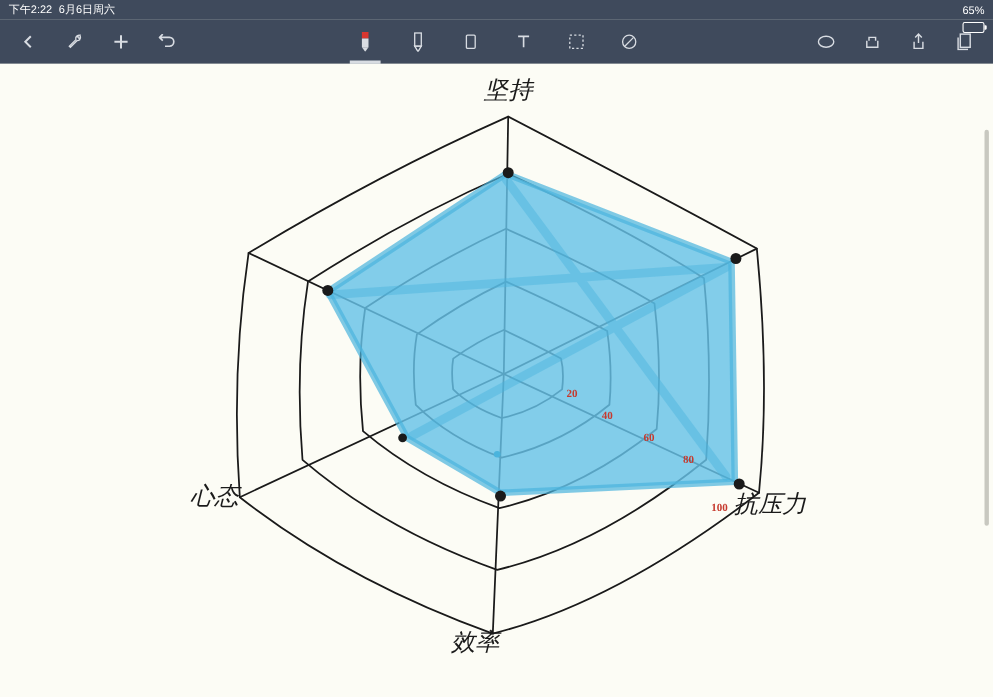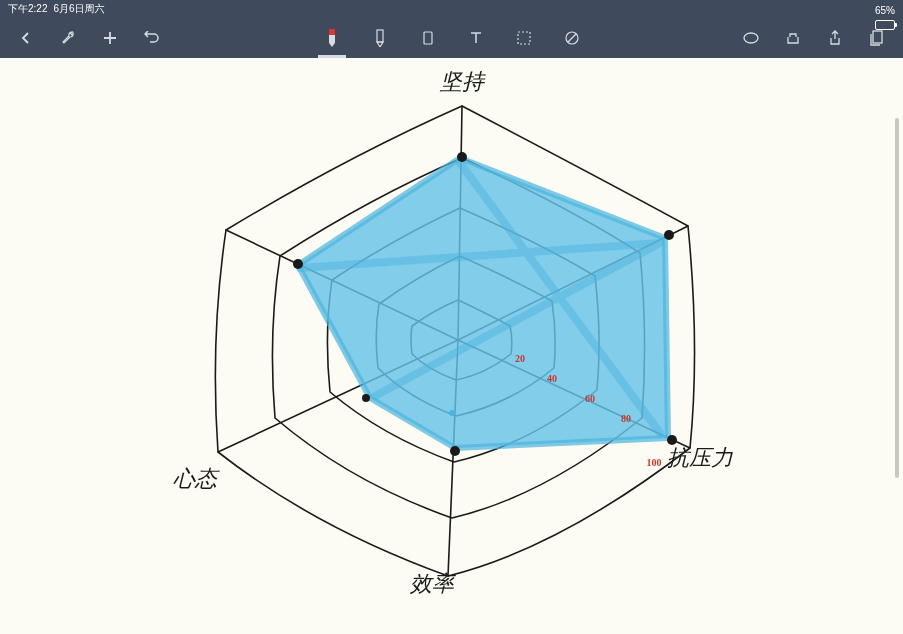--- a/index.html
+++ b/index.html
@@ -227,21 +227,21 @@
       <circle cx="366" cy="340" r="4"></circle>
       <circle cx="298" cy="206" r="5"></circle>
 
       <circle cx="452" cy="355" r="3" fill="#4ab4dd"></circle>
     </g>
   </svg>
 
   <div class="axis-label" style="left:462px; top:24px;">坚持</div>
   <div class="axis-label" style="left:700px; top:400px;">抗压力</div>
   <div class="axis-label" style="left:432px; top:526px;text-align:right;">效率</div>
-  <div class="axis-label" style="left:195px; top:393px;margin-top:28px;">心态</div>
+  <div class="axis-label" style="left:195px; top:393px;">心态</div>
 
   <div class="tick-label" style="left:520px; top:300px;">20</div>
   <div class="tick-label" style="left:552px; top:320px;">40</div>
   <div class="tick-label" style="left:590px; top:340px;">60</div>
   <div class="tick-label" style="left:626px; top:360px;">80</div>
   <div class="tick-label" style="left:654px; top:404px;">100</div>
 
   <div class="scrollbar"></div>
 </div>
 

